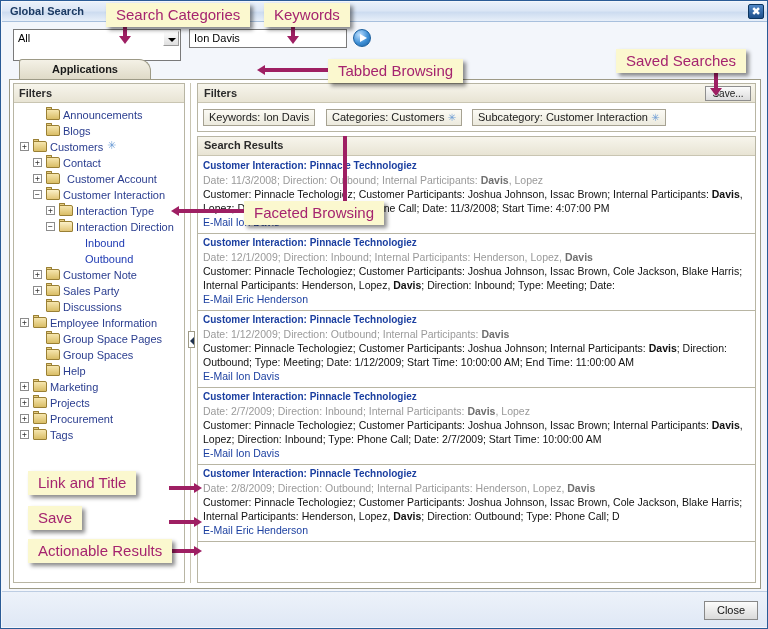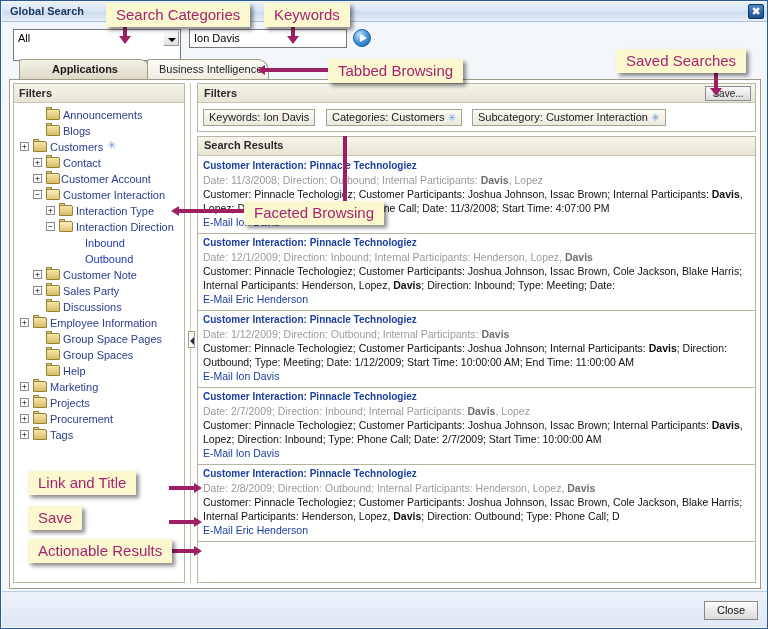--- a/index.html
+++ b/index.html
@@ -436,24 +436,20 @@
     <div id="gobtn">
         <span class="play"></span>
       </div>
   </div>
 
   <div id="tabstrip">
     <div class="tab active" style="left:10px;width:132px;">
       <span class="skew"></span>
         <span class="lbl">Applications</span>
     </div>
-    <div class="tab inactive" style="left:138px;width:122px;">
-      <span class="skew"></span>
-        <span class="lbl">Business Intelligence</span>
-    </div>
   </div>
 
   <div id="content">
 
     <div id="leftpanel">
       <div class="panelhdr">Filters</div>
       <div id="tree">
           <div class="tnode">
             <span class="folder" style="left: 32px;">
               <span class="tab2"></span>
@@ -484,21 +480,21 @@
               <span class="back"></span>
             </span>
             <span class="lbl" style="left: 49px;">Contact</span>
           </div>
           <div class="tnode">
             <span class="tog" style="left: 19px;">+</span>
             <span class="folder" style="left: 32px;">
               <span class="tab2"></span>
               <span class="back"></span>
             </span>
-            <span class="lbl" style="left: 47px; text-align: right;">Customer Account</span>
+            <span class="lbl" style="left: 53px; text-align: right;">Customer Account</span>
           </div>
           <div class="tnode open">
             <span class="tog" style="left: 19px;">−</span>
             <span class="folder" style="left: 32px;">
               <span class="tab2"></span>
               <span class="back"></span>
             </span>
             <span class="lbl" style="left: 49px;">Customer Interaction</span>
           </div>
           <div class="tnode">

